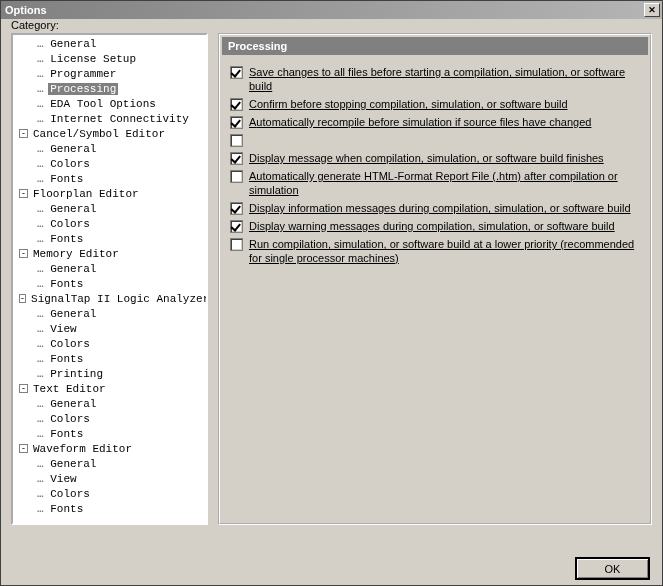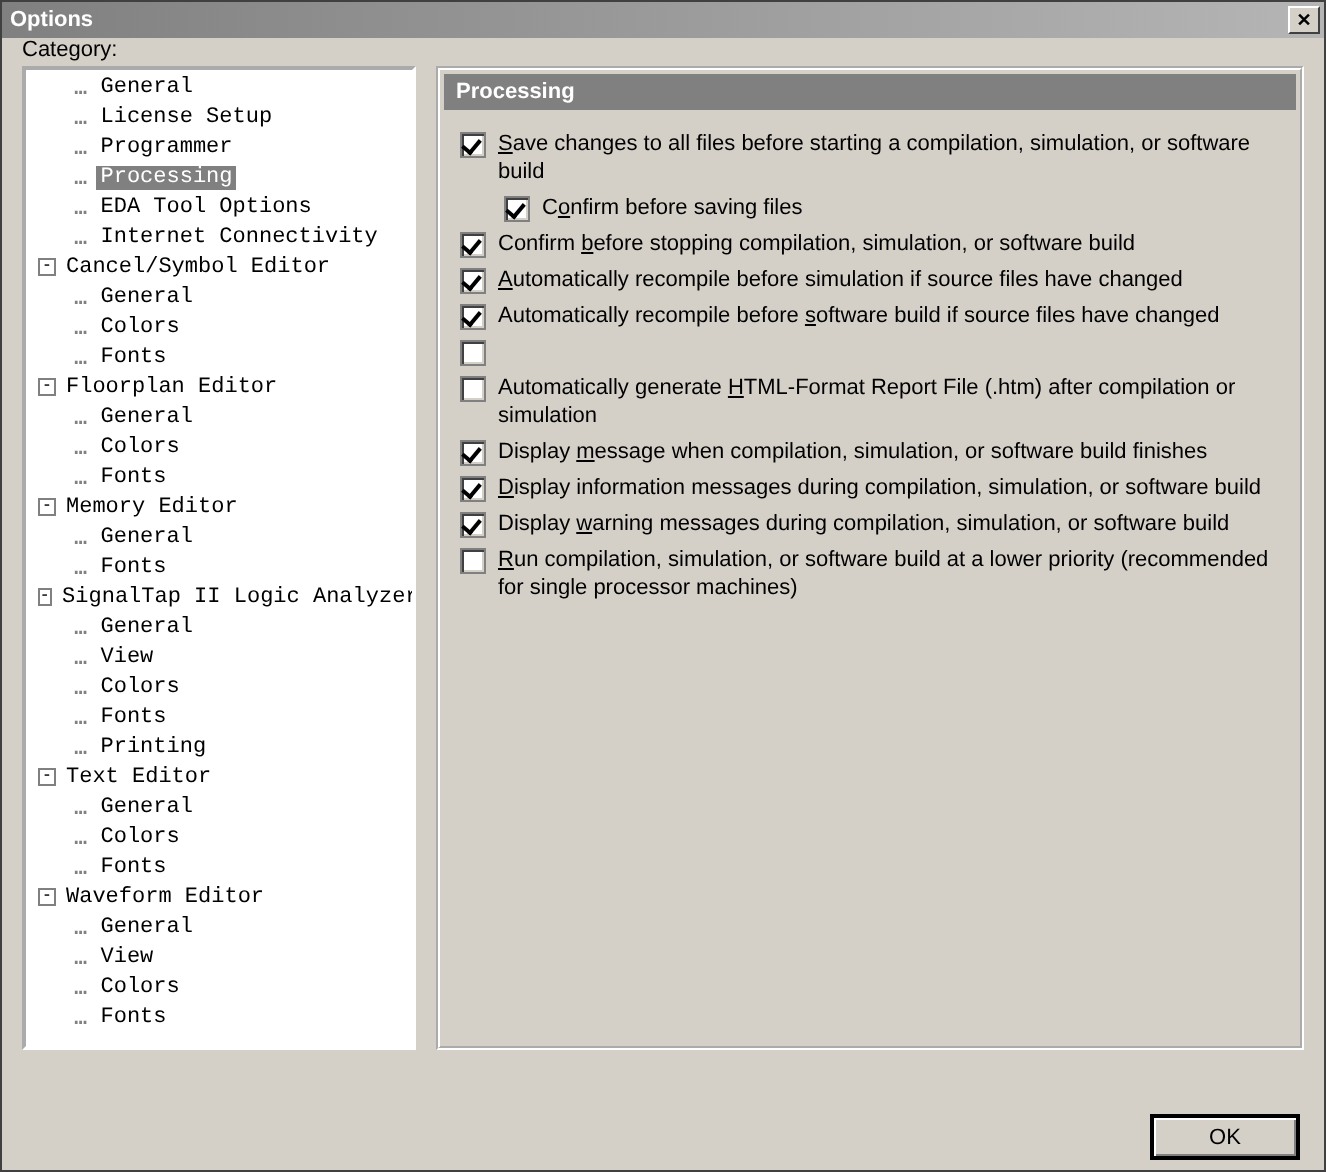--- a/index.html
+++ b/index.html
@@ -114,20 +114,21 @@
   }
   .options-body {
     padding: 8px 10px 8px 10px;
     flex: 1;
     overflow: auto;
   }
   .opt {
     display: flex;
     align-items: flex-start;
     margin-bottom: 4px;
+    text-decoration: underline;
   }
   .opt.indent { margin-left: 22px; }
   .chk {
     width: 13px; height: 13px;
     background: #fff;
     border: 1px solid #808080;
     box-shadow: inset 1px 1px 0 #404040, inset -1px -1px 0 #d4d0c8;
     margin-right: 6px;
     margin-top: 1px;
     flex-shrink: 0;
@@ -354,46 +355,38 @@
           </div>
       </div>
 
       <div class="right-pane">
         <div class="section-header">Processing</div>
         <div class="options-body" id="options-container">
             <div class="opt">
               <span class="chk checked"></span>
               <span class="opt-label"><span class="u">S</span>ave changes to all files before starting a compilation, simulation, or software build</span>
             </div>
-            <div class="opt indent">
-              <span class="chk checked"></span>
-              <span class="opt-label">C<span class="u">o</span>nfirm before saving files</span>
-            </div>
             <div class="opt">
               <span class="chk checked"></span>
               <span class="opt-label">Confirm <span class="u">b</span>efore stopping compilation, simulation, or software build</span>
             </div>
             <div class="opt">
               <span class="chk checked"></span>
               <span class="opt-label"><span class="u">A</span>utomatically recompile before simulation if source files have changed</span>
             </div>
             <div class="opt">
-              <span class="chk checked"></span>
-              <span class="opt-label">Automatically recompile before <span class="u">s</span>oftware build if source files have changed</span>
-            </div>
-            <div class="opt">
               <span class="chk"></span>
+            </div>
+            <div class="opt">
+              <span class="chk checked"></span>
+              <span class="opt-label">Display <span class="u">m</span>essage when compilation, simulation, or software build finishes</span>
             </div>
             <div class="opt">
               <span class="chk"></span>
               <span class="opt-label">Automatically generate <span class="u">H</span>TML-Format Report File (.htm) after compilation or simulation</span>
-            </div>
-            <div class="opt">
-              <span class="chk checked"></span>
-              <span class="opt-label">Display <span class="u">m</span>essage when compilation, simulation, or software build finishes</span>
             </div>
             <div class="opt">
               <span class="chk checked"></span>
               <span class="opt-label"><span class="u">D</span>isplay information messages during compilation, simulation, or software build</span>
             </div>
             <div class="opt">
               <span class="chk checked"></span>
               <span class="opt-label">Display <span class="u">w</span>arning messages during compilation, simulation, or software build</span>
             </div>
             <div class="opt">

